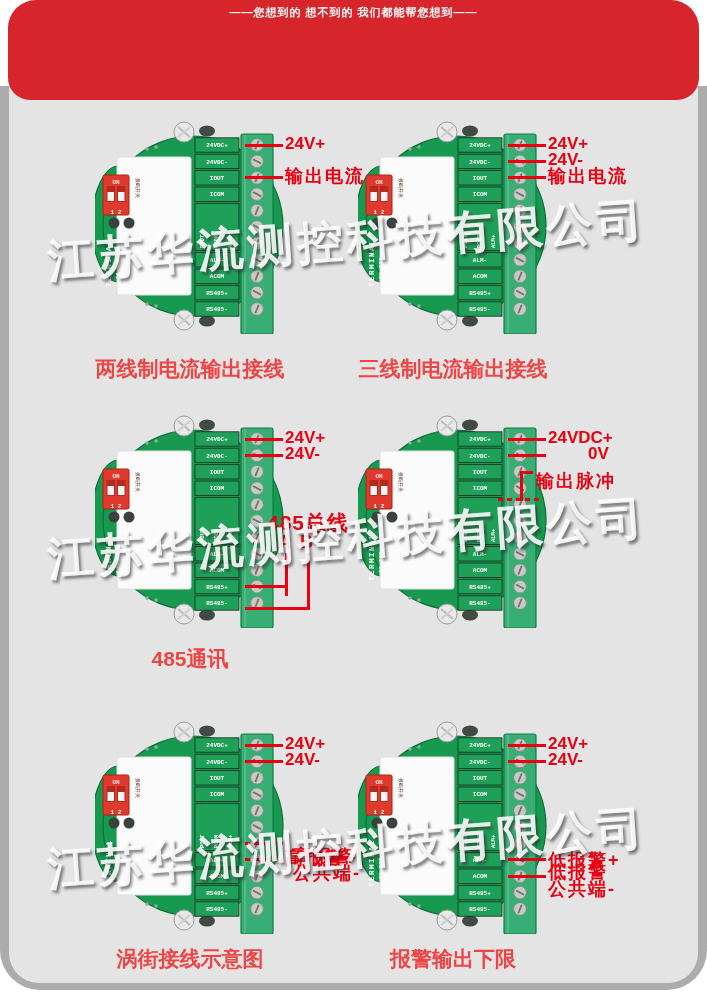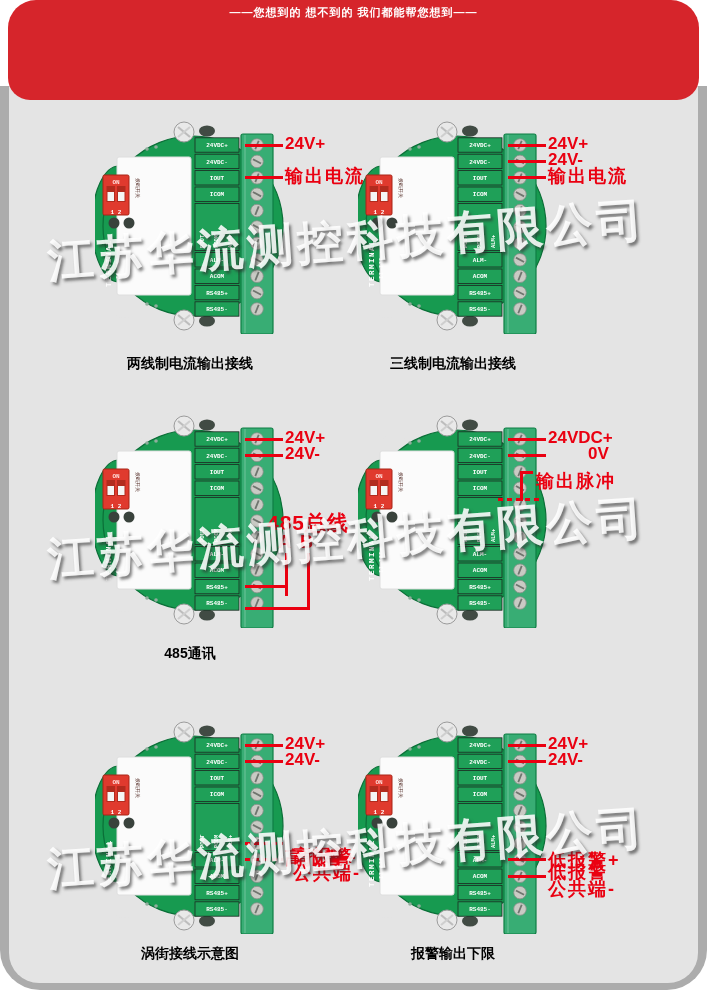--- a/index.html
+++ b/index.html
@@ -12,21 +12,21 @@
   .header h1{margin:6px 0 0 0;font-size:54px;line-height:62px;letter-spacing:5px;font-weight:bold;}
   .header .subtitle{font-size:11px;line-height:20px;letter-spacing:1px;font-weight:bold;margin-top:2px;}
   .grid{position:absolute;left:9px;top:100px;width:689px;height:890px;display:grid;
         grid-template-columns:344px 345px;grid-template-rows:308px 306px 276px;z-index:5;}
   .cell{position:relative;margin:0;}
   .cell:nth-child(odd){padding-left:86px;}
   .cell:nth-child(even){padding-left:5px;}
   .cell:nth-child(-n+2){padding-top:19px;}
   .cell:nth-child(n+3){padding-top:5px;}
   .board-wrap{position:relative;width:190px;height:215px;}
-  .caption{width:190px;text-align:center;font-size:14px;font-weight:600;color:#000000;white-space:nowrap;}
+  .caption{width:190px;text-align:center;font-size:21px;font-weight:600;color:#ef4444;white-space:nowrap;}
   .cell:nth-child(-n+2) .caption{margin-top:21px;}
   .cell:nth-child(n+3):nth-child(-n+4) .caption{margin-top:17px;}
   .cell:nth-child(n+5) .caption{margin-top:11px;}
   
   .albl{position:absolute;color:#ea0011;font-weight:bold;font-size:17px;line-height:17px;
         white-space:nowrap;z-index:20;}
   .albl.cjk{font-size:18px;letter-spacing:2px;}
   .albl.two span{display:block;}
   .wline{position:absolute;height:3px;background:#ea0011;z-index:20;}
   .wline.dashed{background:repeating-linear-gradient(90deg,#ea0011 0 5px,transparent 5px 9px);}

